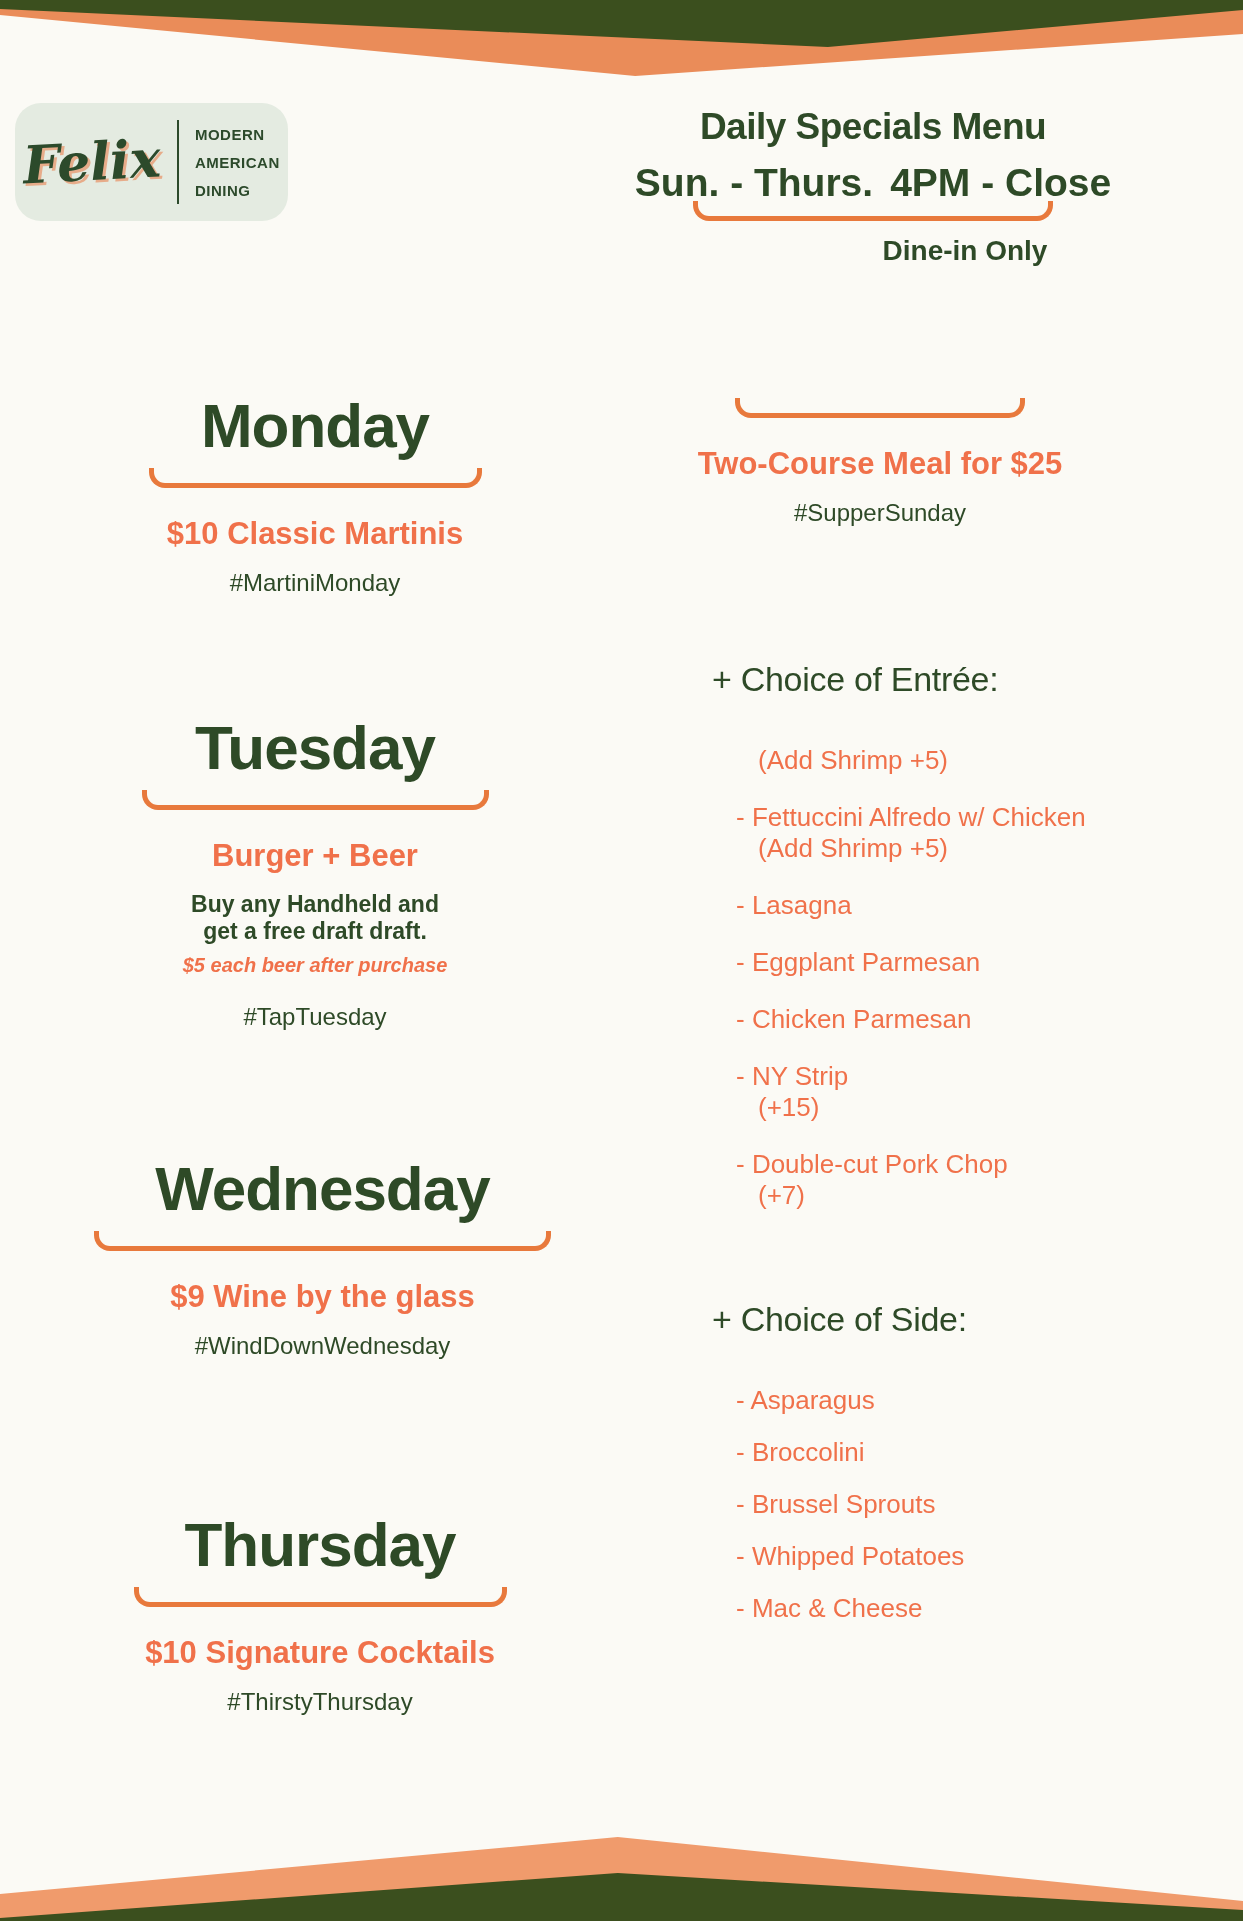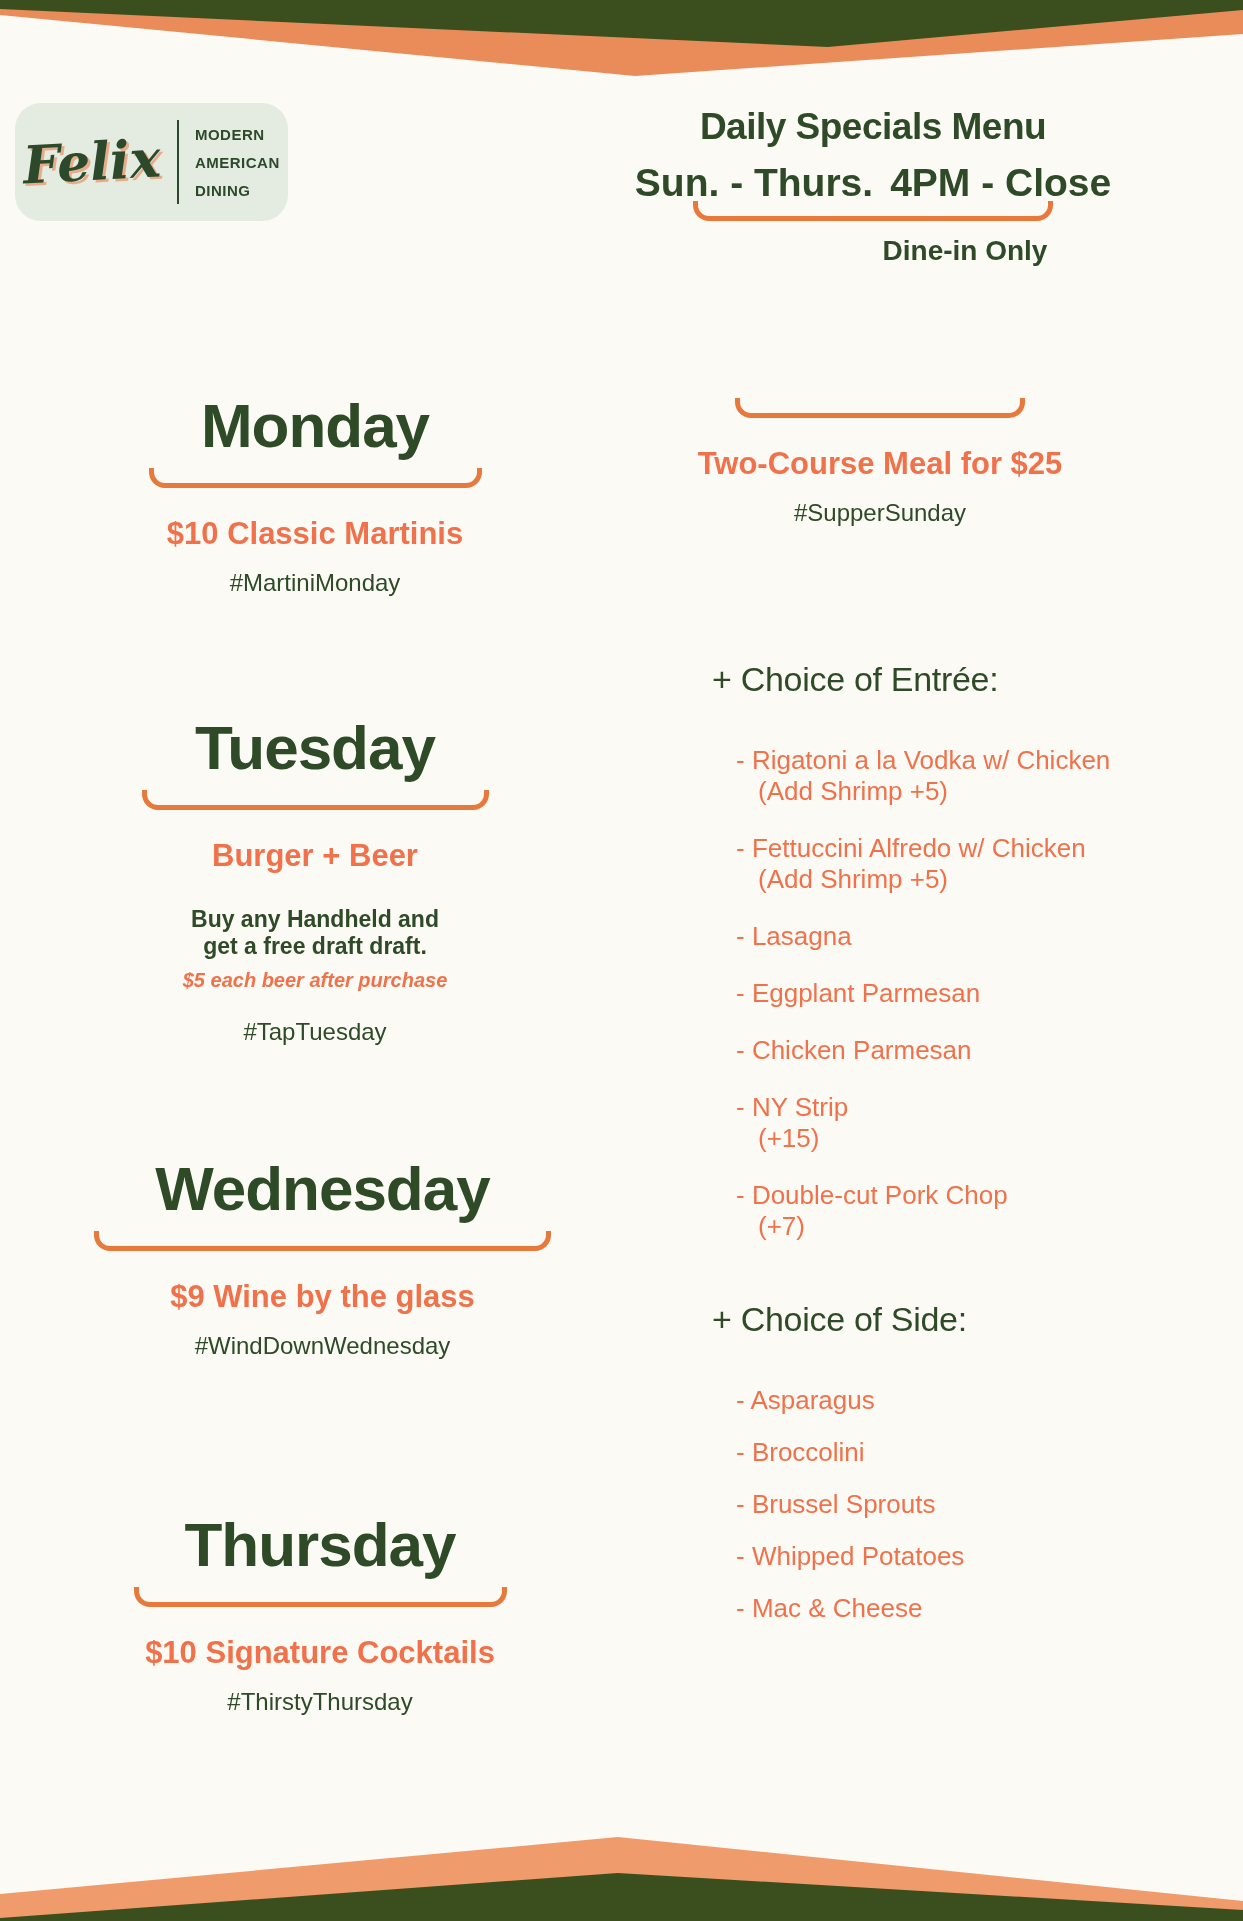--- a/index.html
+++ b/index.html
@@ -56,21 +56,21 @@
     border-radius:0 0 16px 16px;}
   .header-bracket{width:360px;height:20px;margin:-4px auto 0;}
   .header-note{position:absolute;left:820px;top:235px;width:290px;
     text-align:center;font-size:28px;font-weight:800;color:var(--green-dark);}
   
   .day{position:absolute;text-align:center;color:var(--green-dark);}
   .day-title{font-size:62px;font-weight:800;letter-spacing:-1px;line-height:1.08;}
   .day-bracket{height:20px;margin:8px auto 0;}
   .day-special{margin-top:28px;font-size:31px;font-weight:800;color:var(--accent-orange);}
   .day-hashtag{margin-top:17px;font-size:24px;font-weight:500;}
-  .day-detail{margin-top:32px;font-size:23px;font-weight:700;line-height:27px;}
+  .day-detail{margin-top:17px;font-size:23px;font-weight:700;line-height:27px;}
   .day-fine{margin-top:9px;font-size:20px;font-weight:700;font-style:italic;color:var(--accent-orange);}
   .day-monday{left:40px;top:393px;width:550px;}
   .day-monday .day-bracket{width:333px;}
   .day-tuesday{left:40px;top:715px;width:550px;}
   .day-tuesday .day-bracket{width:347px;}
   .day-tuesday .day-hashtag{margin-top:26px;}
   .day-wednesday{left:40px;top:1156px;width:565px;}
   .day-wednesday .day-bracket{width:457px;}
   .day-thursday{left:40px;top:1512px;width:560px;}
   .day-thursday .day-bracket{width:373px;}
@@ -150,21 +150,20 @@
   <div class="day sunday-head">
     <div class="bracket day-bracket"></div>
     <div class="day-special">Two-Course Meal for $25</div>
     <div class="day-hashtag">#SupperSunday</div>
   </div>
 
   <div class="choice-block choice-entrees">
     <div class="choice-heading">+ Choice of Entrée:</div>
     <div class="item-list">
       <div class="item">
-        <span>- Rigatoni a la Vodka w/ Chicken</span>
         <span class="item-line2">(Add Shrimp +5)</span>
       </div>
       <div class="item">
         <span>- Fettuccini Alfredo w/ Chicken</span>
         <span class="item-line2">(Add Shrimp +5)</span>
       </div>
       <div class="item">
         <span>- Lasagna</span>
       </div>
       <div class="item">

